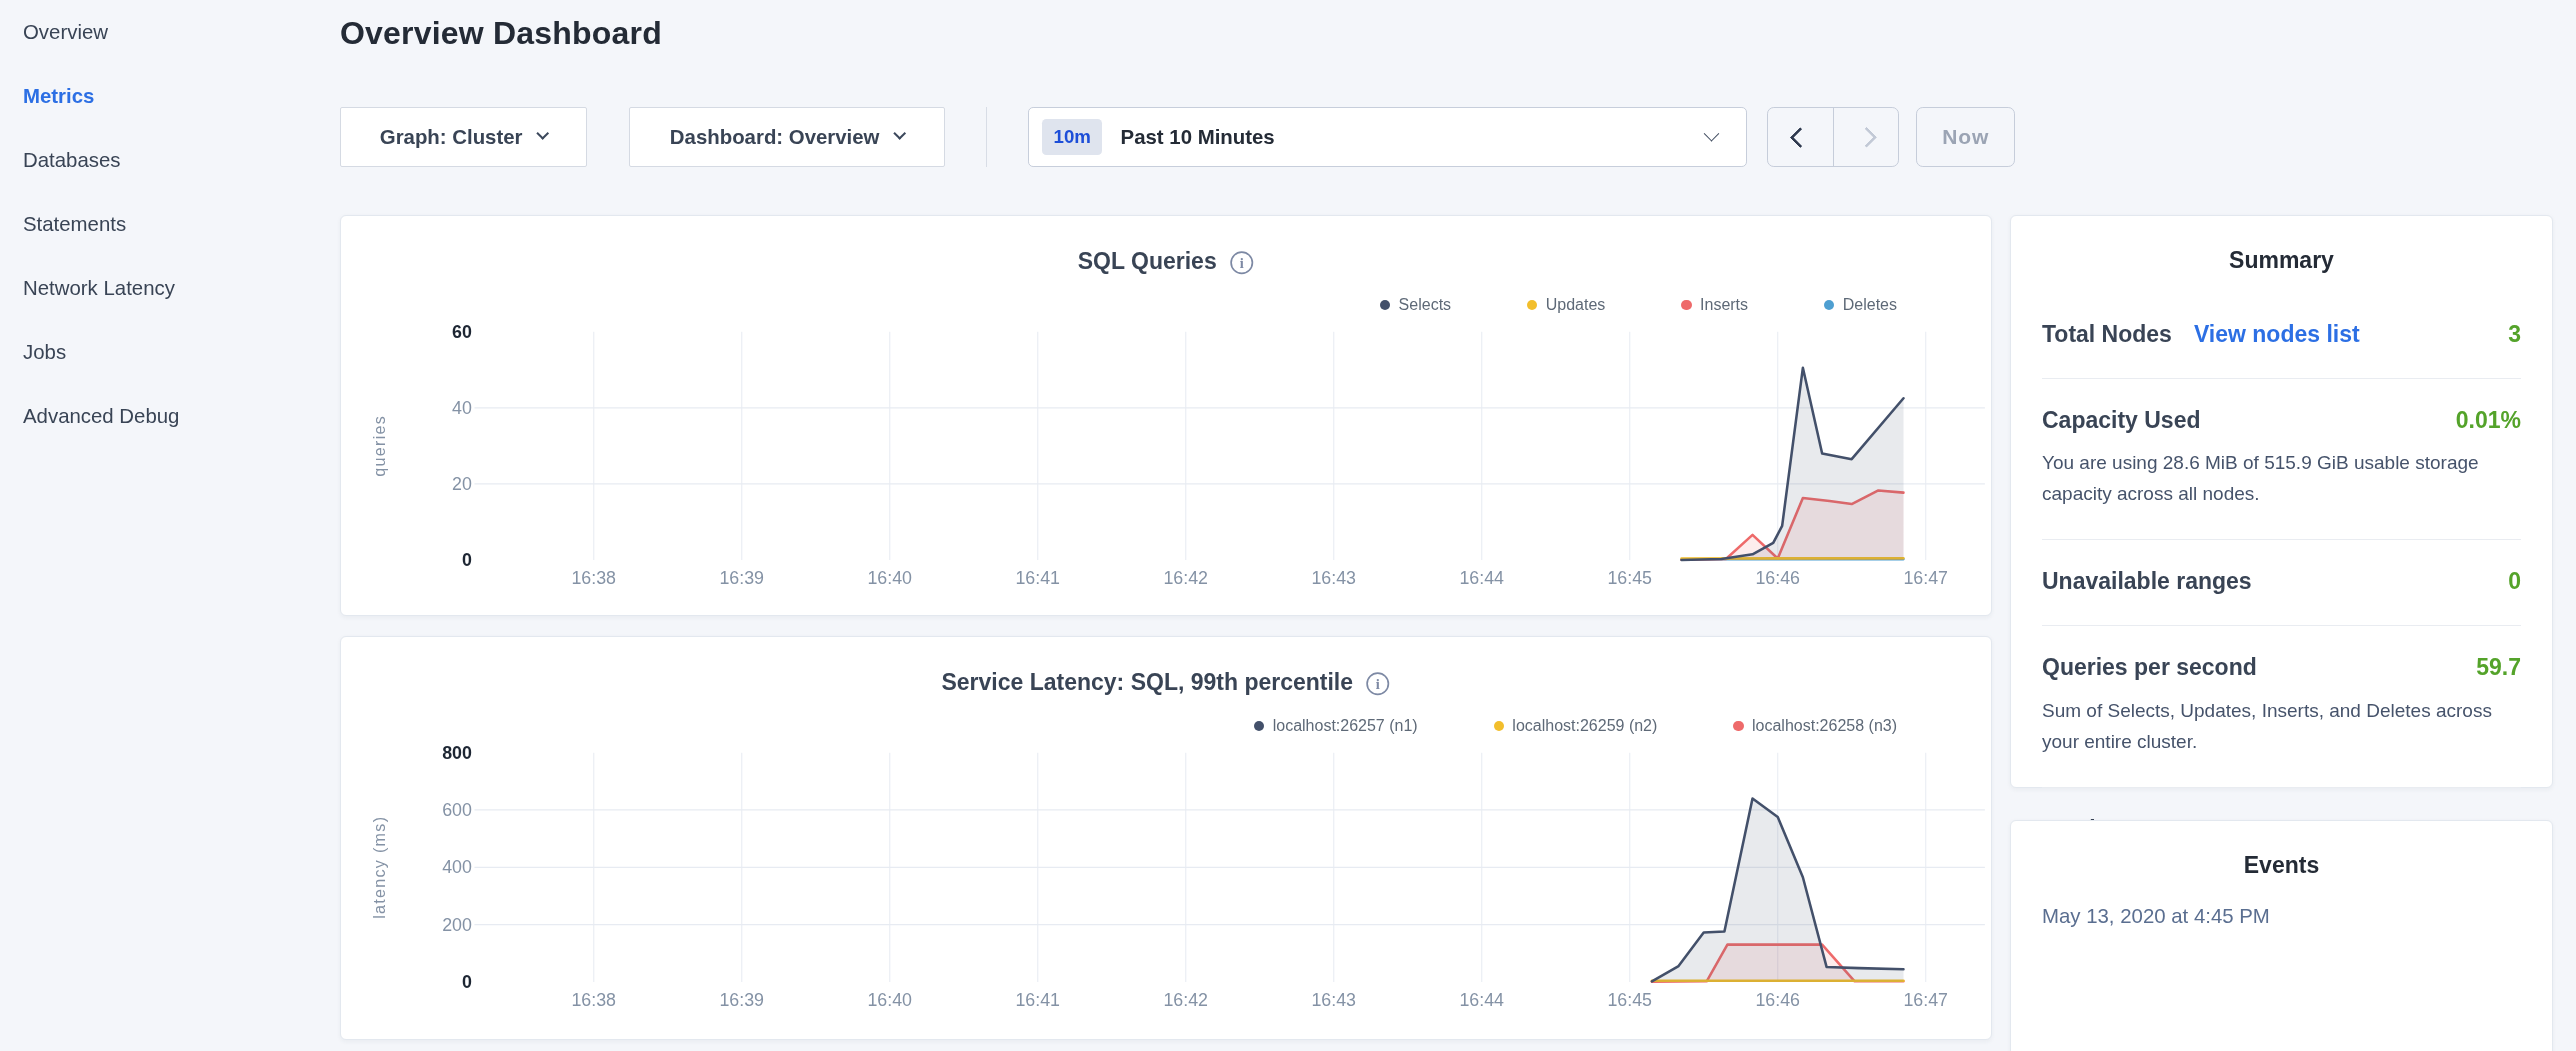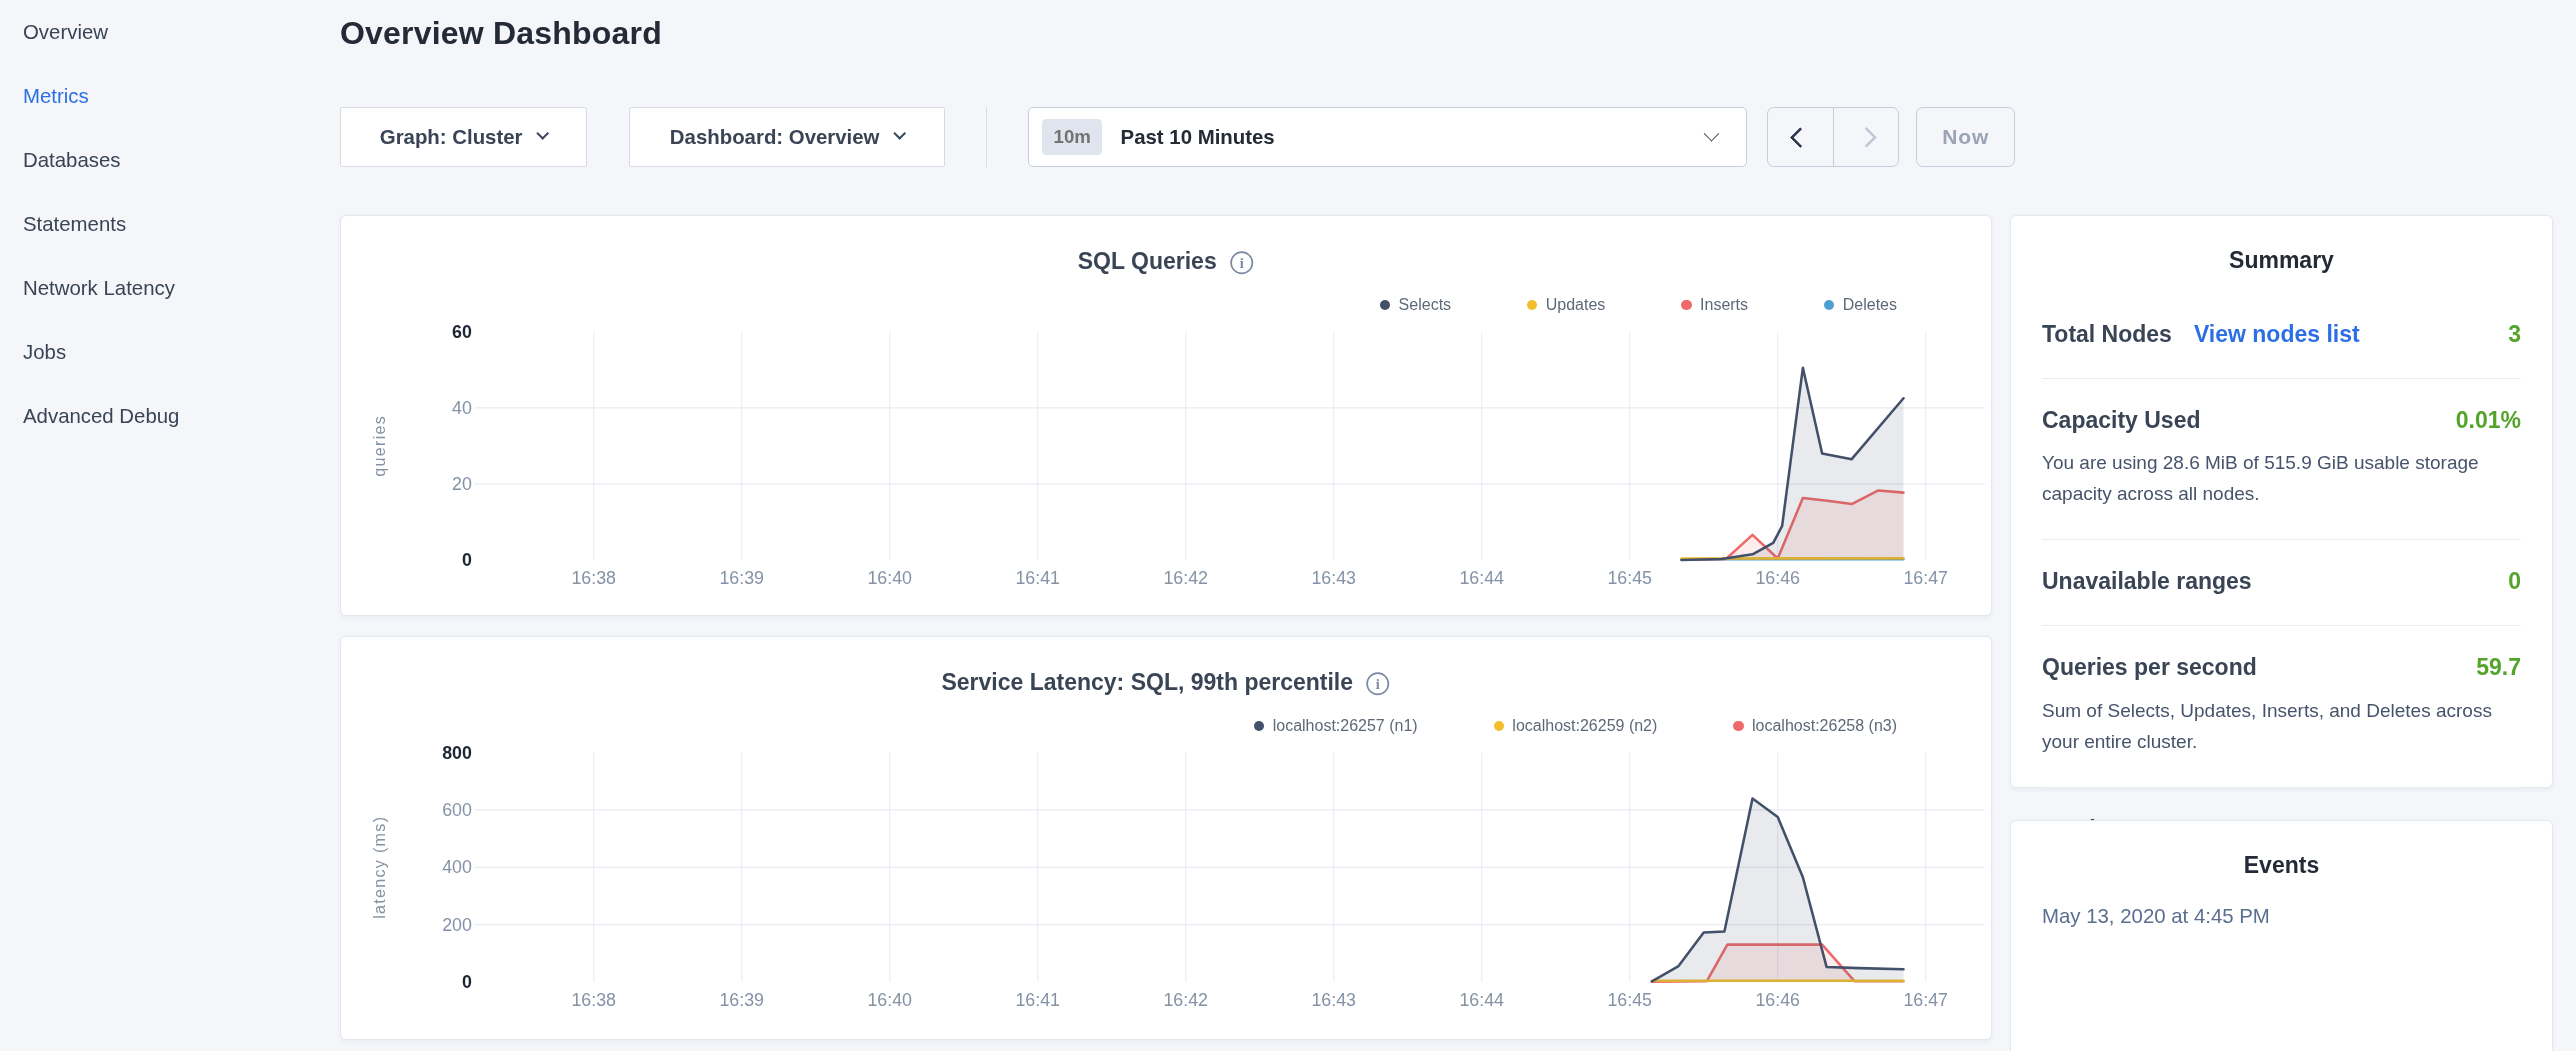--- a/index.html
+++ b/index.html
@@ -10,21 +10,21 @@
     -webkit-font-smoothing:antialiased;
   }
   .app { position:absolute; inset:0; }
 
   
   .sidebar { position:absolute; left:0; top:0; width:332px; height:100%; padding-top:18.7px; }
   .nav-item {
     padding-left:23px; margin-bottom:37px; font-size:20.4px; line-height:27px;
     color:#394455; cursor:pointer; white-space:nowrap;
   }
-  .nav-item.active { color:#2c6fe4; font-weight:normal;margin-top:32px; }
+  .nav-item.active { color:#2c6fe4; font-weight:bold;margin-top:32px; }
 
   
   .page-title { position:absolute; left:340px; top:15.3px; font-size:32px; font-weight:bold; color:#242b36; letter-spacing:0.2px; }
   .toolbar { position:absolute; left:340px; top:107px; height:60px; display:flex; align-items:stretch; }
   .dd {
     background:#fff; border:0.9px solid #d5dae3; border-radius:2px; cursor:pointer;
     display:flex; align-items:center; justify-content:center;
     font-family:inherit; font-size:20.4px; font-weight:bold; color:#394455;
   }
   .dd-graph { width:247px; margin-right:42px; }
@@ -33,21 +33,21 @@
     display:inline-block; width:9.4px; height:9.4px; margin-left:15.3px; margin-top:-6.8px;
     border-right:2.1px solid #3c485c; border-bottom:2.1px solid #3c485c; transform:rotate(45deg);
   }
   .vdiv { width:0.9px; background:#d8dde6; margin:0 41px 0 41px; }
   .timebox {
     width:719px; background:#fff; border:0.9px solid #c7cedb; border-radius:5.1px; cursor:pointer;
     display:flex; align-items:center; padding-left:13.6px;
     font-family:inherit;
   }
   .time-badge {
-    background:#dfe4ee; color:#737373; font-weight:bold; font-size:18.7px;
+    background:#dfe4ee; color:#1d4ed8; font-weight:bold; font-size:18.7px;
     border-radius:4.3px; padding:6.8px 11px; margin-right:18.7px;
   }
   .time-label { font-size:20.4px; font-weight:bold; color:#242b36; }
   .time-caret { margin-left:auto; margin-right:29px; width:11px; height:11px;
     border-right:1.7px solid #3c485c; border-bottom:1.7px solid #3c485c; transform:rotate(45deg) translate(-2.6px,-2.6px); }
   .arrow-group {
     margin-left:20.4px; width:132px; display:flex; background:transparent;
     border:0.9px solid #c6cdda; border-radius:6.8px; overflow:hidden;
   }
   .arrow-btn { flex:1; display:flex; align-items:center; justify-content:center; background:transparent; border:none; cursor:pointer; }

